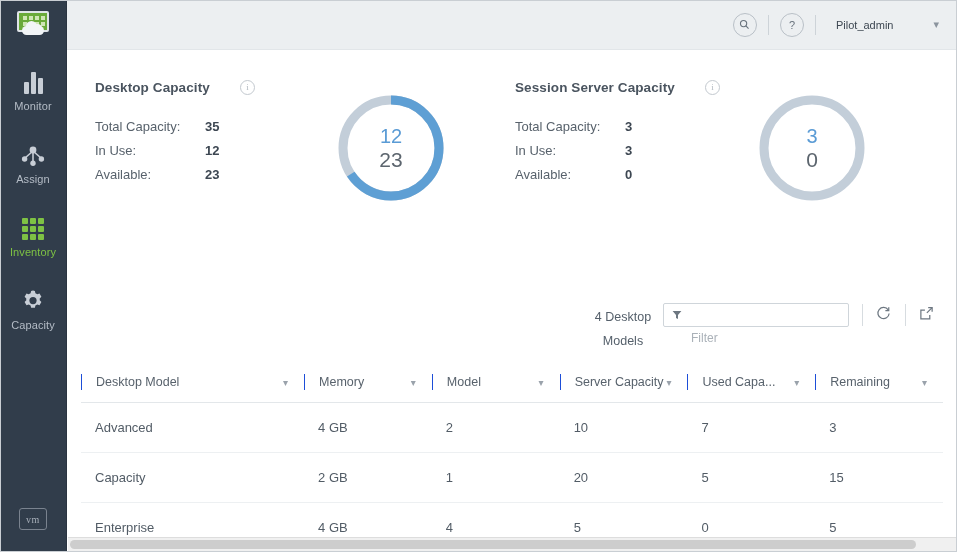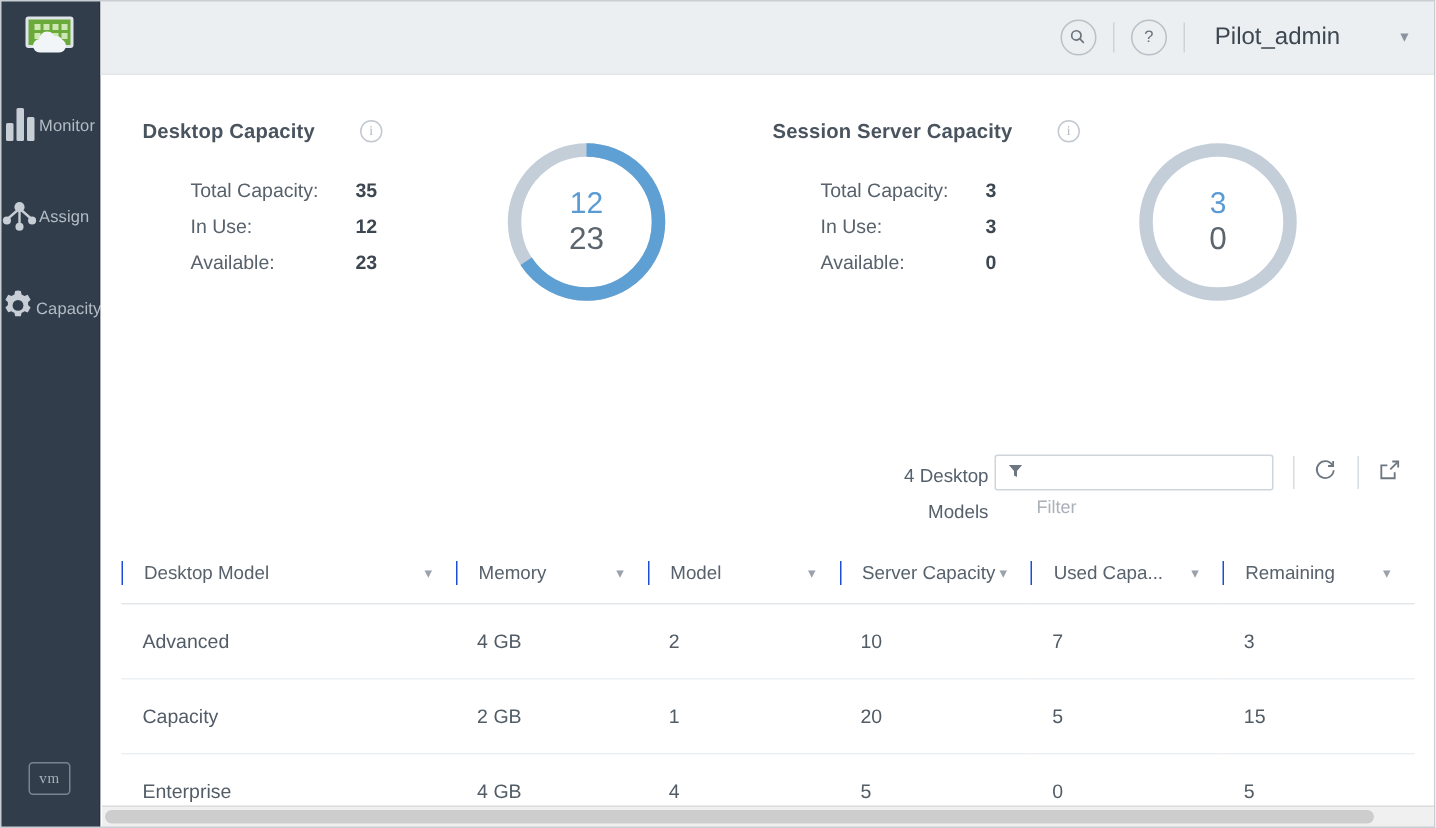--- a/index.html
+++ b/index.html
@@ -82,21 +82,21 @@
 
   .nav {
     margin-top: 14px;
     width: 100%;
   }
   .nav-item {
     width: 100%;
     padding: 9px 0 9px 0;
     margin-bottom: 11px;
     display: flex;
-    flex-direction: row;
+    flex-direction: column;
     align-items: center;
     cursor: pointer;
     text-decoration: none;
   }
   .nav-icon {
     height: 26px;
     width: 26px;
     display: flex;
     align-items: flex-end;
     justify-content: center;
@@ -167,21 +167,21 @@
     color: #69737d;
     font-size: 11px;
     display: flex; align-items: center; justify-content: center;
     cursor: pointer;
     background: transparent;
   }
   .tb-sep {
     width: 1px; height: 20px; background: #cdd3d8; margin: 0 11px;
   }
   .user-name {
-    font-size: 16px;
+    font-size: 11px;
     color: #3d4752;
     margin-left: 9px;
     cursor: pointer;
   }
   .caret {
     margin-left: 40px;
     color: #8b949e;
     font-size: 11px;
     cursor: pointer;
   }
@@ -224,21 +224,21 @@
   .cap-stats {
     margin-top: 23px;
     font-size: 13px;
     color: #58626c;
   }
   .stat-line {
     display: flex;
     margin-bottom: 7px;
     line-height: 17px;
   }
-  .stat-label { width: 110px; margin-left: 32px; }
+  .stat-label { width: 110px; }
   .stat-val { font-weight: bold; color: #3d4752; }
 
   .donut-wrap {
     position: absolute;
     top: 12px;
   }
   .donut { position: relative; width: 112px; height: 112px; }
   .donut-text {
     position: absolute; inset: 0;
     display: flex; flex-direction: column;
@@ -254,21 +254,21 @@
     top: 253px;
     right: 22px;
     display: flex;
     align-items: flex-start;
   }
   .model-count {
     font-size: 12.5px;
     color: #55606b;
     width: 72px;
     line-height: 24px;
-    text-align: right;
+    text-align: center;
     padding-top: 2px;
   }
   .filter-box {
     width: 186px;
     height: 24px;
     border: 1px solid #cfd5da;
     border-radius: 2px;
     display: flex;
     align-items: center;
     padding: 0 8px;
@@ -414,20 +414,36 @@
             <line x1="12" y1="6" x2="12" y2="17" stroke="#c8ced6" stroke-width="1.6"></line>
             <circle cx="12" cy="5" r="3.4" fill="#c8ced6"></circle>
             <circle cx="3.6" cy="14" r="2.7" fill="#c8ced6"></circle>
             <circle cx="20.4" cy="14" r="2.7" fill="#c8ced6"></circle>
             <circle cx="12" cy="18.2" r="2.7" fill="#c8ced6"></circle>
           </svg>
         </span>
         <span class="nav-label">Assign</span>
       </div>
 
+      <div class="nav-item active">
+        <span class="nav-icon">
+          <span class="ico-grid">
+              <span></span>
+              <span></span>
+              <span></span>
+              <span></span>
+              <span></span>
+              <span></span>
+              <span></span>
+              <span></span>
+              <span></span>
+            </span>
+        </span>
+        <span class="nav-label">Inventory</span>
+      </div>
 
       <div class="nav-item">
         <span class="nav-icon">
           <svg width="24" height="24" viewBox="0 0 24 24">
             <path fill="#c8ced6" d="M12 1.6l1.9.35.5 2.3a8 8 0 0 1 1.9 1.1l2.2-.8 1.9 3.3-1.7 1.6c.1.6.1 1.3 0 1.9l1.7 1.6-1.9 3.3-2.2-.8a8 8 0 0 1-1.9 1.1l-.5 2.3h-3.8l-.5-2.3a8 8 0 0 1-1.9-1.1l-2.2.8-1.9-3.3 1.7-1.6a8 8 0 0 1 0-1.9L3.6 7.85l1.9-3.3 2.2.8a8 8 0 0 1 1.9-1.1l.5-2.3z"></path>
             <circle cx="12" cy="11.6" r="3.6" fill="#313d4b"></circle>
           </svg>
         </span>
         <span class="nav-label">Capacity</span>
       </div>

